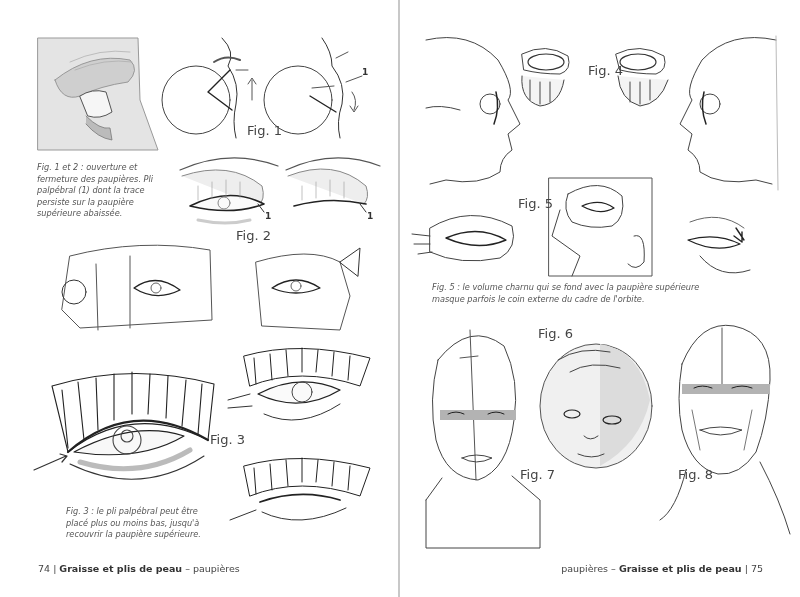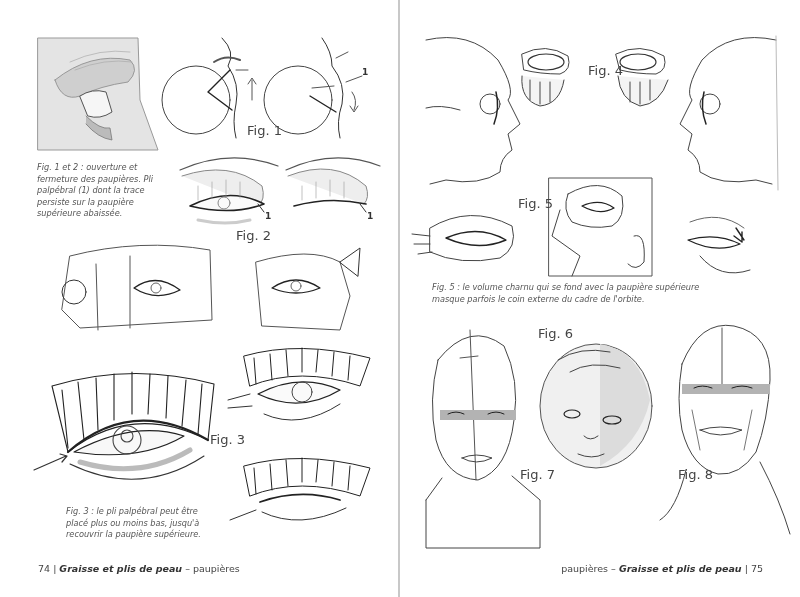--- a/index.html
+++ b/index.html
@@ -7,21 +7,21 @@
   .spread { position:absolute; left:0; top:0; width:800px; height:597px; background:#fff; }
   .gutter { position:absolute; left:398px; top:0; width:2px; height:597px; background:#c8c8c8; }
   .page { position:absolute; top:0; height:597px; }
   .page.left { left:0; width:398px; }
   .page.right { left:400px; width:400px; }
   svg.art { position:absolute; left:0; top:0; }
   .caption { position:absolute; font-style:italic; font-size:8.2px; line-height:11.5px; color:#555; }
   .fig-label { position:absolute; font-size:13px; color:#444; }
   .marker { position:absolute; font-size:9px; font-weight:bold; color:#333; }
   .folio { position:absolute; top:563px; font-size:9.5px; color:#444; white-space:nowrap; }
-  .folio b { font-weight:bold; color:#333;font-style:italic; }
+  .folio b { font-weight:bold; color:#333; }
 </style>
 </head>
 <body>
 
 <div class="spread">
 
   <div class="page left">
     <svg class="art" width="398" height="597" viewBox="0 0 398 597">
       <g fill="none" stroke="#333" stroke-linecap="round" stroke-linejoin="round">
 

